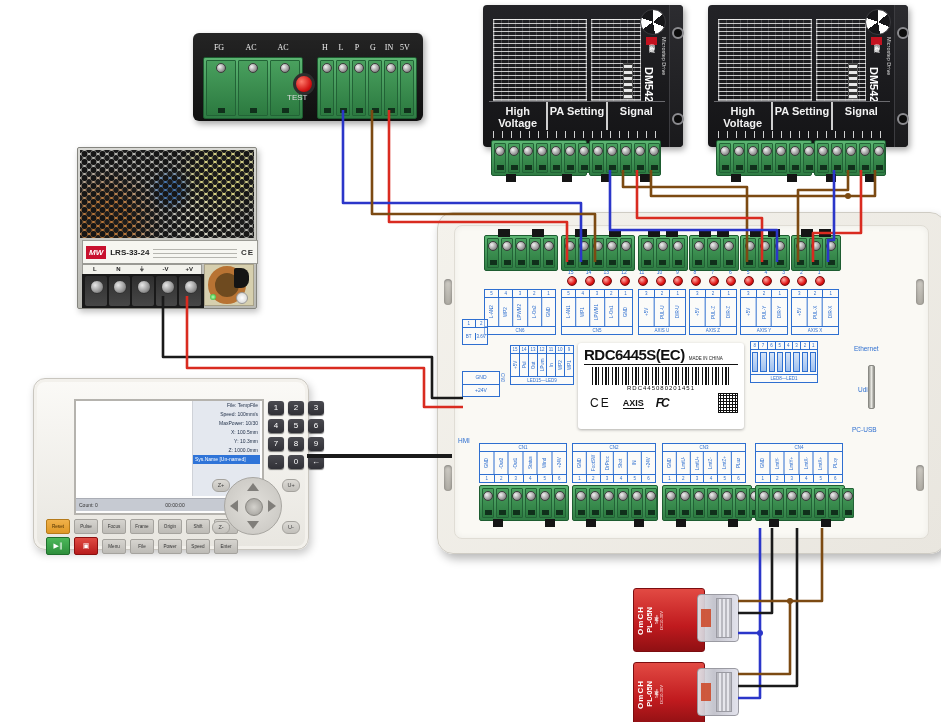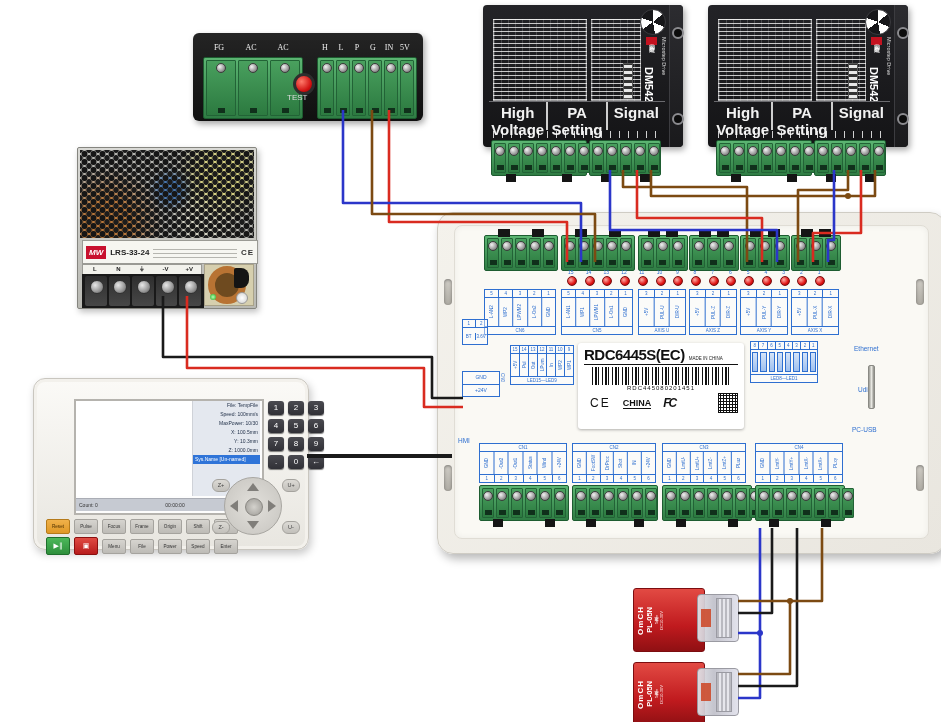--- a/index.html
+++ b/index.html
@@ -53,21 +53,21 @@
   .driver .spec{position:absolute;border:1px solid rgba(255,255,255,.55);
           background-image:repeating-linear-gradient(0deg,rgba(255,255,255,.75) 0 1px,transparent 1px 4px),
                            repeating-linear-gradient(90deg,rgba(255,255,255,.18) 0 1px,transparent 1px 7px);}
   .driver .logo{position:absolute;width:24px;height:24px;border-radius:50%;
           background:conic-gradient(#fff 0 50deg,#17171a 50deg 115deg,#fff 115deg 170deg,#17171a 170deg 235deg,#fff 235deg 290deg,#17171a 290deg 360deg);
           border:1px solid #3a3a3e;}
   .vtext{writing-mode:vertical-rl;}
   .driver .brandbox{position:absolute;background:#c41220;color:#fff;writing-mode:vertical-rl;
           font-size:6px;text-align:center;padding:2px 1px;letter-spacing:1px;}
   .driver .band{position:absolute;display:flex;border-top:1px solid #6a6a6e;}
-  .driver .band span{flex:1;border-right:2px solid #cfcfcf;color:#f2f2f2;font-weight:bold;font-size:15px;
+  .driver .band span{flex:1;border-right:2px solid #cfcfcf;color:#f2f2f2;font-weight:bold;font-size:11px;
           text-align:center;padding-top:3px;line-height:1.1;}
   .driver .band span:last-child{border-right:0;}
   .driver .ticks{position:absolute;height:7px;
           background:repeating-linear-gradient(90deg,rgba(255,255,255,.8) 0 1px,transparent 1px 9px);}
   .driver .dip{position:absolute;width:8px;height:34px;background:repeating-linear-gradient(0deg,#e8e8e8 0 3px,#333 3px 6px);border:1px solid #555;}
 
   
   .psu{position:absolute;border:1px solid #85857f;border-radius:2px;
        background:linear-gradient(#d9d9d5,#b9b9b3);box-shadow:2px 3px 6px rgba(0,0,0,.25);}
   .psu .mesh{position:absolute;left:2px;top:2px;right:2px;height:88px;
@@ -567,21 +567,21 @@
 
     <div class="plabel" style="left:140px;top:130px;width:166px;height:86px;">
       <div class="mrow">
         <span class="model">RDC6445S(EC)</span>
         <span class="origin">MADE IN CHINA</span>
       </div>
       <div class="barcode"></div>
       <div class="serial">RDC445080201451</div>
       <div class="certs">
         <span class="ce">CE</span>
-        <span class="rohs">CHINA</span>
+        <span class="rohs">AXIS</span>
         <span class="fcc">FC</span>
         <span class="qr"></span>
       </div>
     </div>
 
     <div class="btable" style="left:312px;top:128px;width:66px;height:40px;">
       <div class="nrow">
           <span>8</span>
           <span>7</span>
           <span>6</span>

